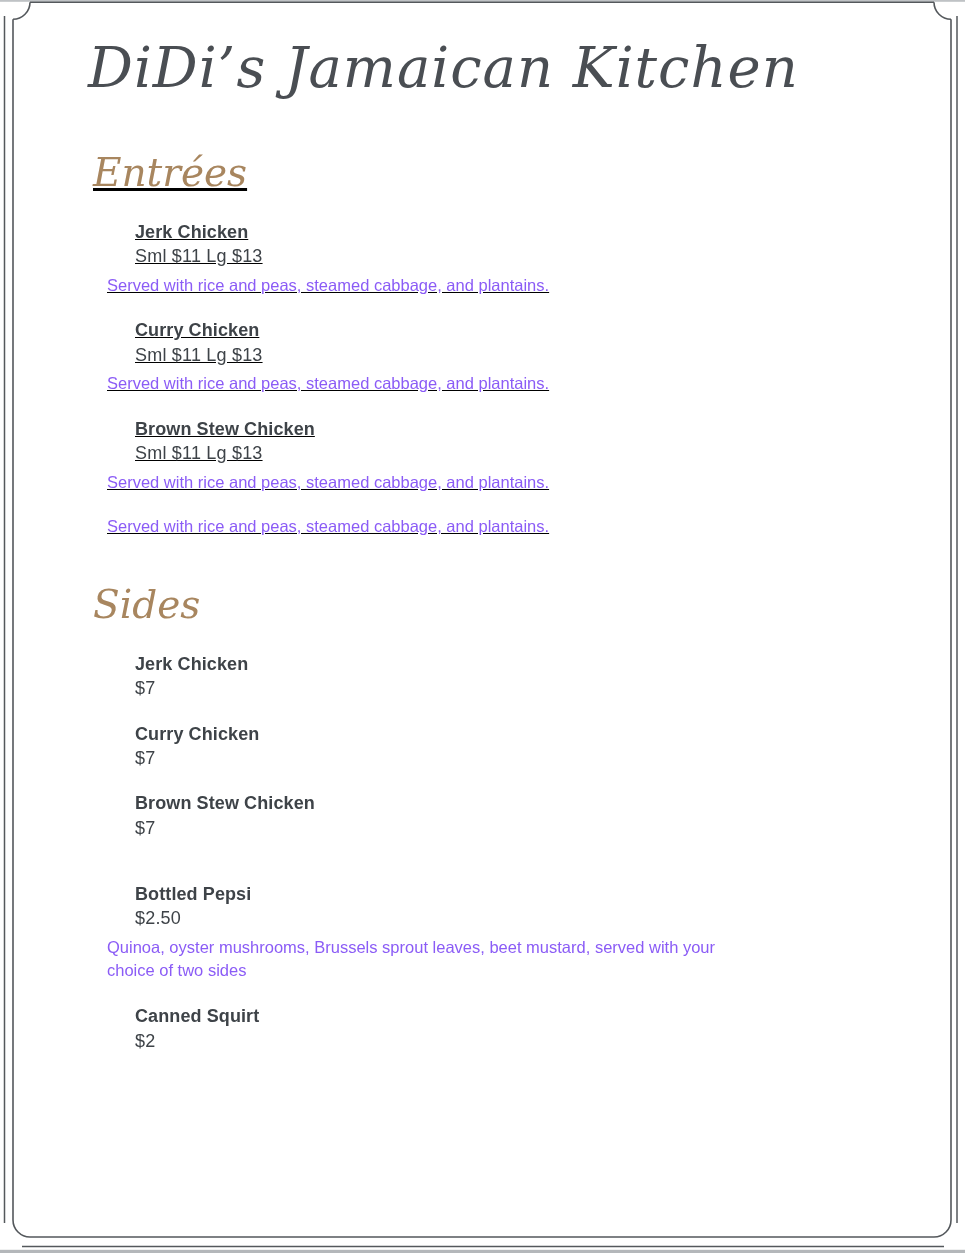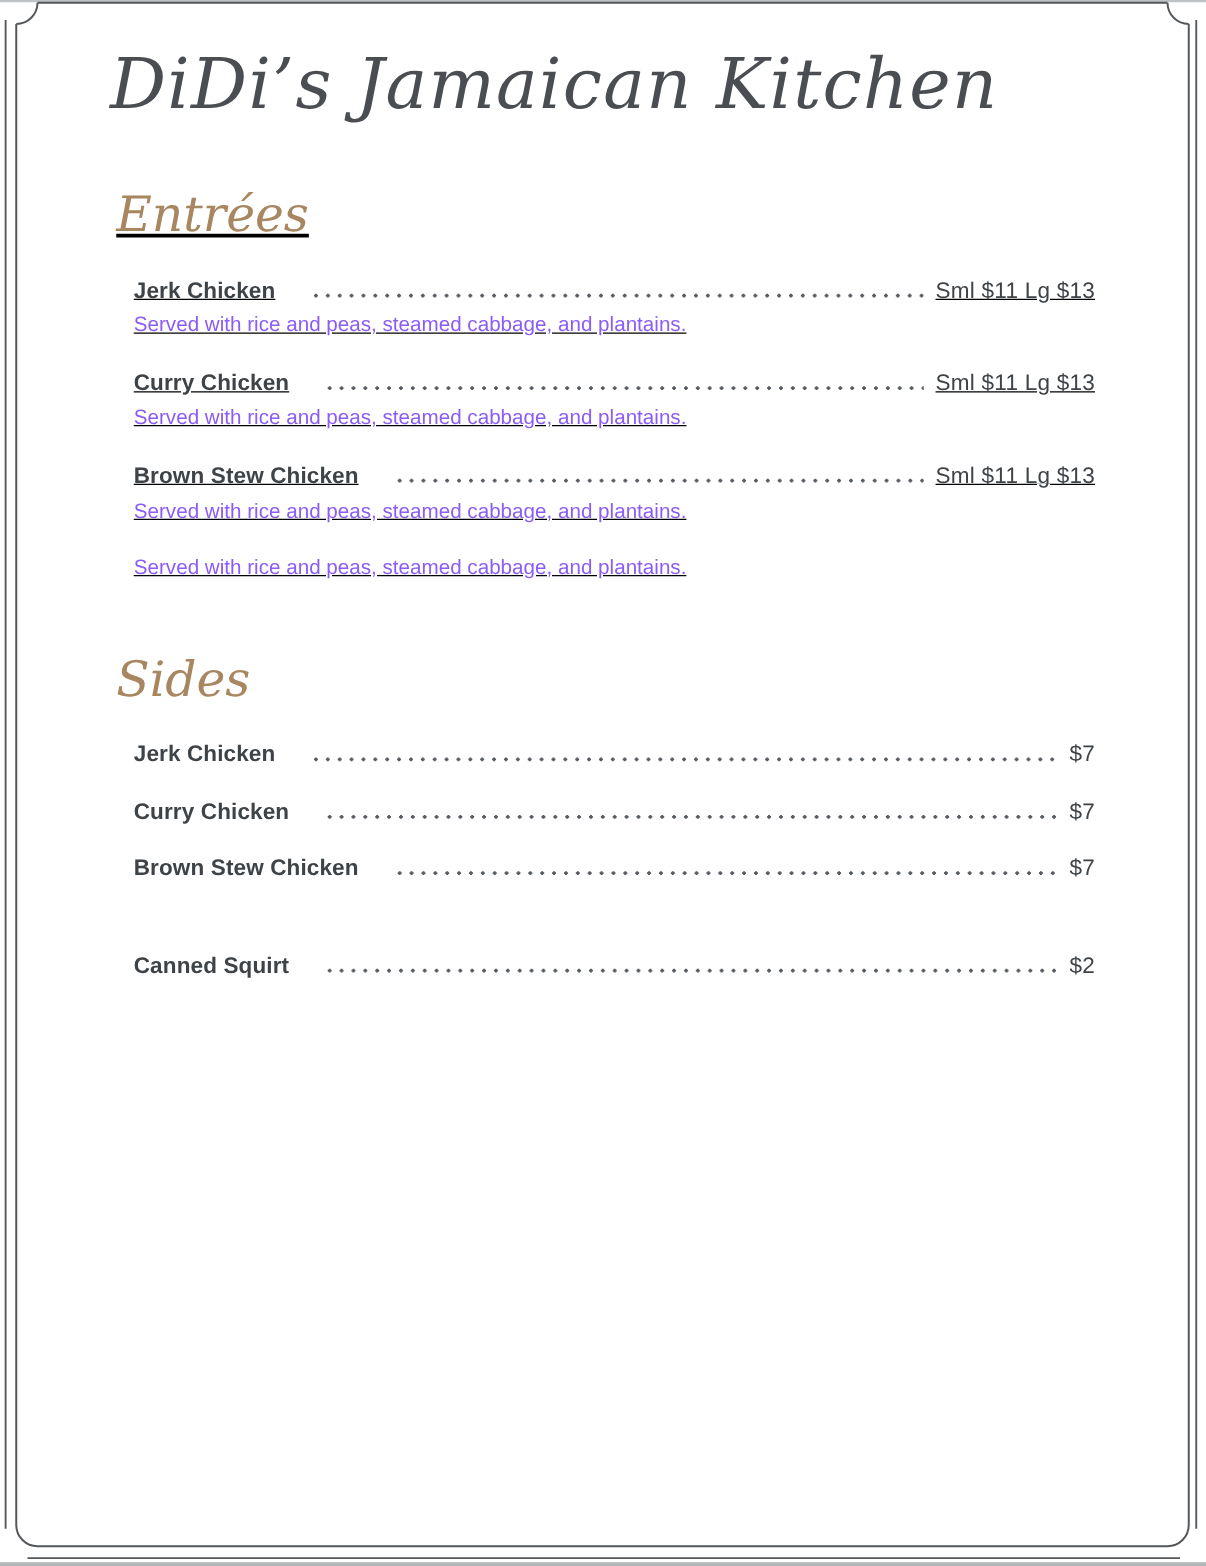--- a/index.html
+++ b/index.html
@@ -29,41 +29,42 @@
     font-style: italic;
     font-weight: 400;
     font-size: 56px;
     line-height: 1.2;
     letter-spacing: 1px;
     color: #4a4e53;
   }
   .menu-main {
     padding: 0 89px 0 93px;
   }
-  .menu-section { margin-top: 54px; }
+  .menu-section { margin-top: 42px; }
   .menu-section:first-child { margin-top: 48px; text-decoration: underline; }
   .section-title {
     margin: 0;
     font-family: "DejaVu Serif", serif;
     font-style: italic;
     font-weight: 400;
     font-size: 39px;
     line-height: 1.25;
     color: #a8865f;
   }
   .section-items {
     margin-top: 22px;
     padding-left: 14px;
   }
   .menu-item + .menu-item { margin-top: 21px; }
   .item-row {
     display: flex;
     align-items: baseline;
     font-size: 18px;
     line-height: 1.35;
+    flex-direction: column;
   }
   .item-name {
     font-weight: 700;
     color: #3e4348;
     letter-spacing: 0.1px;
     white-space: nowrap;
   }
   .leader-dots {
     flex: 1;
     height: 3px;
@@ -174,20 +175,28 @@
       <span class="leader-dots"></span>
       <span class="item-price">$7</span>
     </div>
 
   </div>
 </div>
   </section>
 
   <section class="menu-section">
     <div class="section-items">
+  <div class="menu-item">
+    <div class="item-row">
+      <span class="item-name">Bottled Pepsi</span>
+      <span class="leader-dots"></span>
+      <span class="item-price">$2.50</span>
+    </div>
+    <p class="item-desc">Quinoa, oyster mushrooms, Brussels sprout leaves, beet mustard, served with your choice of two sides</p>
+  </div>
 
   <div class="menu-item">
     <div class="item-row">
       <span class="item-name">Canned Squirt</span>
       <span class="leader-dots"></span>
       <span class="item-price">$2</span>
     </div>
 
   </div>
 </div>

